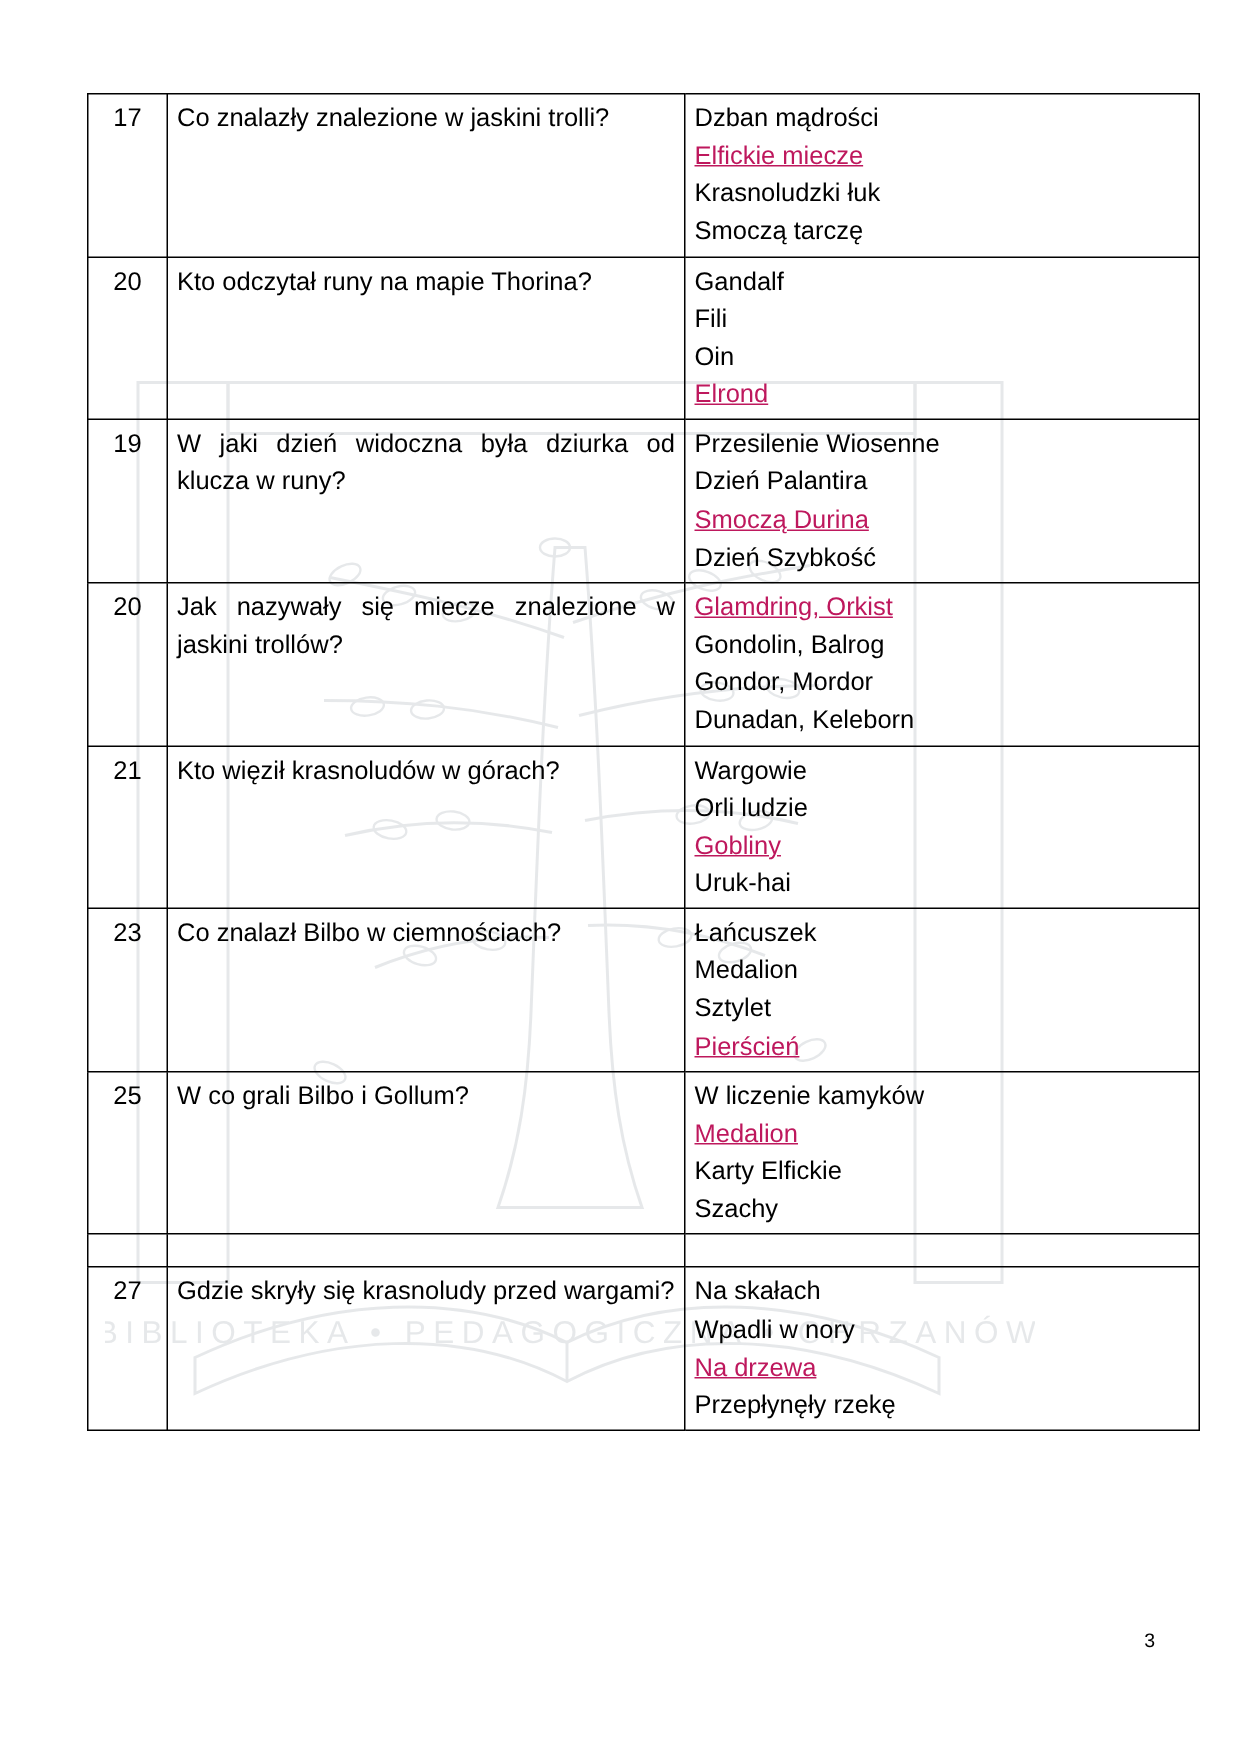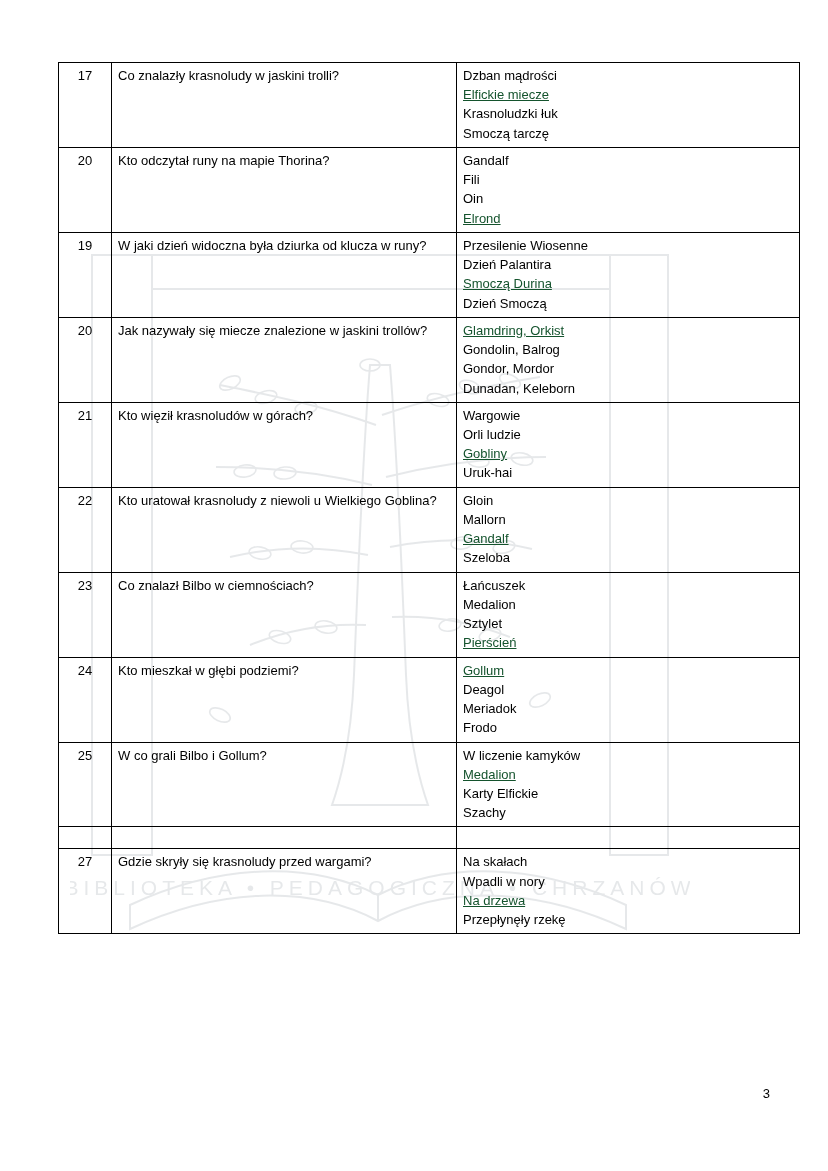--- a/index.html
+++ b/index.html
@@ -44,21 +44,21 @@
   }
   table.quiz {
     border-collapse: collapse;
     width: 712px;
     table-layout: fixed;
   }
   table.quiz td {
     border: 1px solid #000000;
     vertical-align: top;
     padding: 3px 6px 4px 6px;
-    font-size: 13px;
+    font-size: 17px;
     line-height: 1.48;
     background: transparent;
   }
   td.num {
     width: 40px;
     text-align: center;
     padding-left: 2px;
     padding-right: 2px;
   }
   td.q {
@@ -71,21 +71,21 @@
   }
   td.a {
     width: 330px;
     padding-left: 8px;
   }
   .ans {
     display: block;
     white-space: nowrap;
   }
   .ans.correct {
-    color: #14532d;
+    color: #be185d;
     text-decoration: underline;
   }
   .spacer-row td {
     border: 1px solid #000000;
     border-top: none;
     height: 14px;
     padding: 0;
   }
   .page-number {
     position: absolute;
@@ -148,21 +148,21 @@
     </g>
     <text x="310" y="650" text-anchor="middle" fill="#b9bfc4" font-family="Liberation Sans, sans-serif" font-size="21" letter-spacing="5">BIBLIOTEKA • PEDAGOGICZNA • CHRZANÓW</text>
   </svg>
 
   <div class="quiz-table-wrap">
     <table class="quiz">
       <tbody>
 
         <tr>
           <td class="num">17</td>
-          <td class="q plain">Co znalazły krasnoludy w jaskini trolli?</td>
+          <td class="q plain">Co znalazły znalezione w jaskini trolli?</td>
           <td class="a">
             <span class="ans">Dzban mądrości</span>
             <span class="ans correct">Elfickie miecze</span>
             <span class="ans">Krasnoludzki łuk</span>
             <span class="ans">Smoczą tarczę</span>
           </td>
         </tr>
 
         <tr>
           <td class="num">20</td>
@@ -175,21 +175,21 @@
           </td>
         </tr>
 
         <tr>
           <td class="num">19</td>
           <td class="q">W jaki dzień widoczna była dziurka od klucza w runy?</td>
           <td class="a">
             <span class="ans">Przesilenie Wiosenne</span>
             <span class="ans">Dzień Palantira</span>
             <span class="ans correct">Smoczą Durina</span>
-            <span class="ans">Dzień Smoczą</span>
+            <span class="ans">Dzień Szybkość</span>
           </td>
         </tr>
 
         <tr>
           <td class="num">20</td>
           <td class="q">Jak nazywały się miecze znalezione w jaskini trollów?</td>
           <td class="a">
             <span class="ans correct">Glamdring, Orkist</span>
             <span class="ans">Gondolin, Balrog</span>
             <span class="ans">Gondor, Mordor</span>
@@ -201,52 +201,32 @@
           <td class="num">21</td>
           <td class="q plain">Kto więził krasnoludów w górach?</td>
           <td class="a">
             <span class="ans">Wargowie</span>
             <span class="ans">Orli ludzie</span>
             <span class="ans correct">Gobliny</span>
             <span class="ans">Uruk-hai</span>
           </td>
         </tr>
 
-        <tr>
-          <td class="num">22</td>
-          <td class="q">Kto uratował krasnoludy z niewoli u Wielkiego Goblina?</td>
-          <td class="a">
-            <span class="ans">Gloin</span>
-            <span class="ans">Mallorn</span>
-            <span class="ans correct">Gandalf</span>
-            <span class="ans">Szeloba</span>
-          </td>
-        </tr>
 
         <tr>
           <td class="num">23</td>
           <td class="q plain">Co znalazł Bilbo w ciemnościach?</td>
           <td class="a">
             <span class="ans">Łańcuszek</span>
             <span class="ans">Medalion</span>
             <span class="ans">Sztylet</span>
             <span class="ans correct">Pierścień</span>
           </td>
         </tr>
 
-        <tr>
-          <td class="num">24</td>
-          <td class="q plain">Kto mieszkał w głębi podziemi?</td>
-          <td class="a">
-            <span class="ans correct">Gollum</span>
-            <span class="ans">Deagol</span>
-            <span class="ans">Meriadok</span>
-            <span class="ans">Frodo</span>
-          </td>
-        </tr>
 
         <tr>
           <td class="num">25</td>
           <td class="q plain">W co grali Bilbo i Gollum?</td>
           <td class="a">
             <span class="ans">W liczenie kamyków</span>
             <span class="ans correct">Medalion</span>
             <span class="ans">Karty Elfickie</span>
             <span class="ans">Szachy</span>
           </td>

